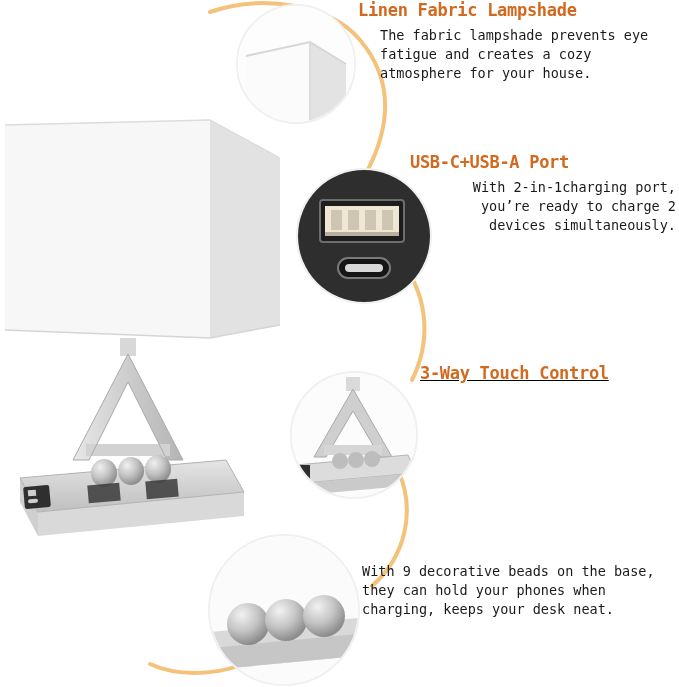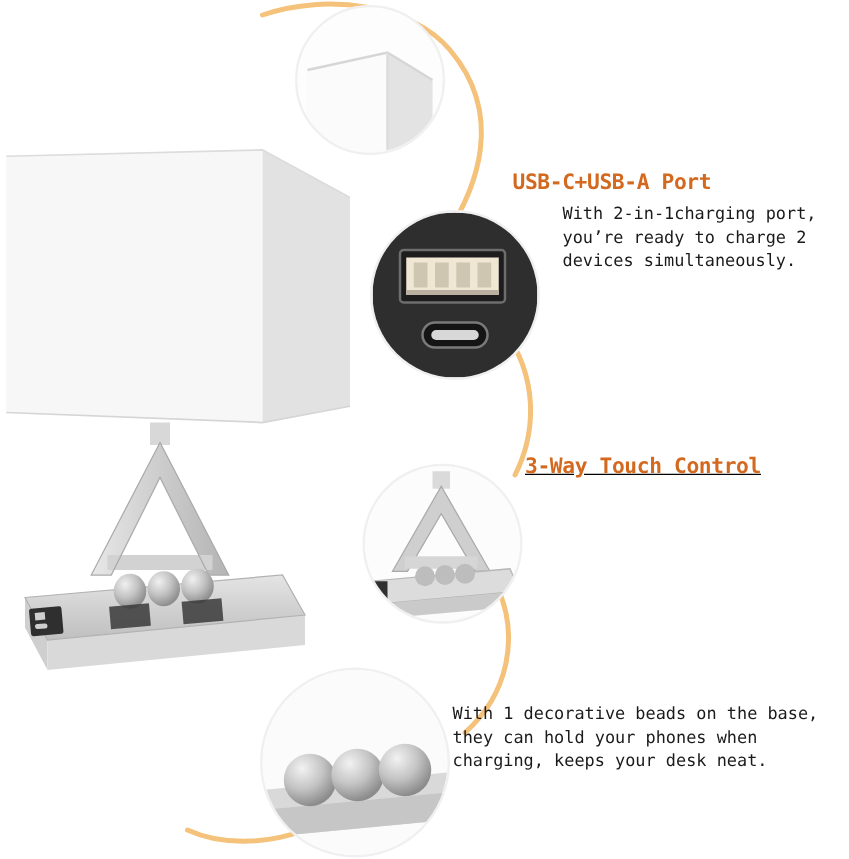--- a/index.html
+++ b/index.html
@@ -52,22 +52,22 @@
     color: #1a1a1a;
     font-size: 13.5px;
     line-height: 1.42;
     margin-top: 6px;
   }
 
   
   #feat-1 { left: 358px; top: 0px; width: 318px; }
   #feat-1 .feature-body { margin-left: 22px; }
   
-  #feat-2 { left: 410px; top: 136px; width: 266px; }
-  #feat-2 .feature-body { margin-left: 40px; }
+  #feat-2 { left: 410px; top: 152px; width: 266px; }
+  #feat-2 .feature-body { margin-left: 22px; text-align: right; }
   
   #feat-3 { left: 420px; top: 363px; width: 256px; text-decoration: underline; }
   #feat-3 .feature-body { margin-left: 15px; }
   
   #feat-4 { left: 358px; top: 556px; width: 320px; }
   #feat-4 .feature-body { margin-left: 4px; }
 
   
   .callout {
     position: absolute;
@@ -198,27 +198,31 @@
         </radialGradient>
       </defs>
       <path d="M0,96 L148,82 L148,120 L0,134 Z" fill="#d9d9d9"></path>
       <path d="M0,112 L148,98 L148,120 L0,134 Z" fill="#c6c6c6"></path>
       <circle cx="38" cy="88" r="21" fill="url(#bg2)"></circle>
       <circle cx="76" cy="84" r="21" fill="url(#bg2)"></circle>
       <circle cx="114" cy="80" r="21" fill="url(#bg2)"></circle>
     </svg>
   </div>
 
+  <div class="feature" id="feat-1">
+    <div class="feature-title">Linen Fabric Lampshade</div>
+    <div class="feature-body">The fabric lampshade prevents eye fatigue and creates a cozy atmosphere for your house.</div>
+  </div>
 
   <div class="feature" id="feat-2">
     <div class="feature-title">USB-C+USB-A Port</div>
     <div class="feature-body">With 2-in-1charging port, you’re ready to charge 2 devices simultaneously.</div>
   </div>
 
   <div class="feature" id="feat-3">
     <div class="feature-title">3-Way Touch Control</div>
   </div>
 
   <div class="feature" id="feat-4">
-    <div class="feature-body">With 1 decorative beads on the base, they can hold your phones when charging, keeps your desk neat.</div>
+    <div class="feature-body">With 9 decorative beads on the base, they can hold your phones when charging, keeps your desk neat.</div>
   </div>
 
 </div>
 
 </body></html>

